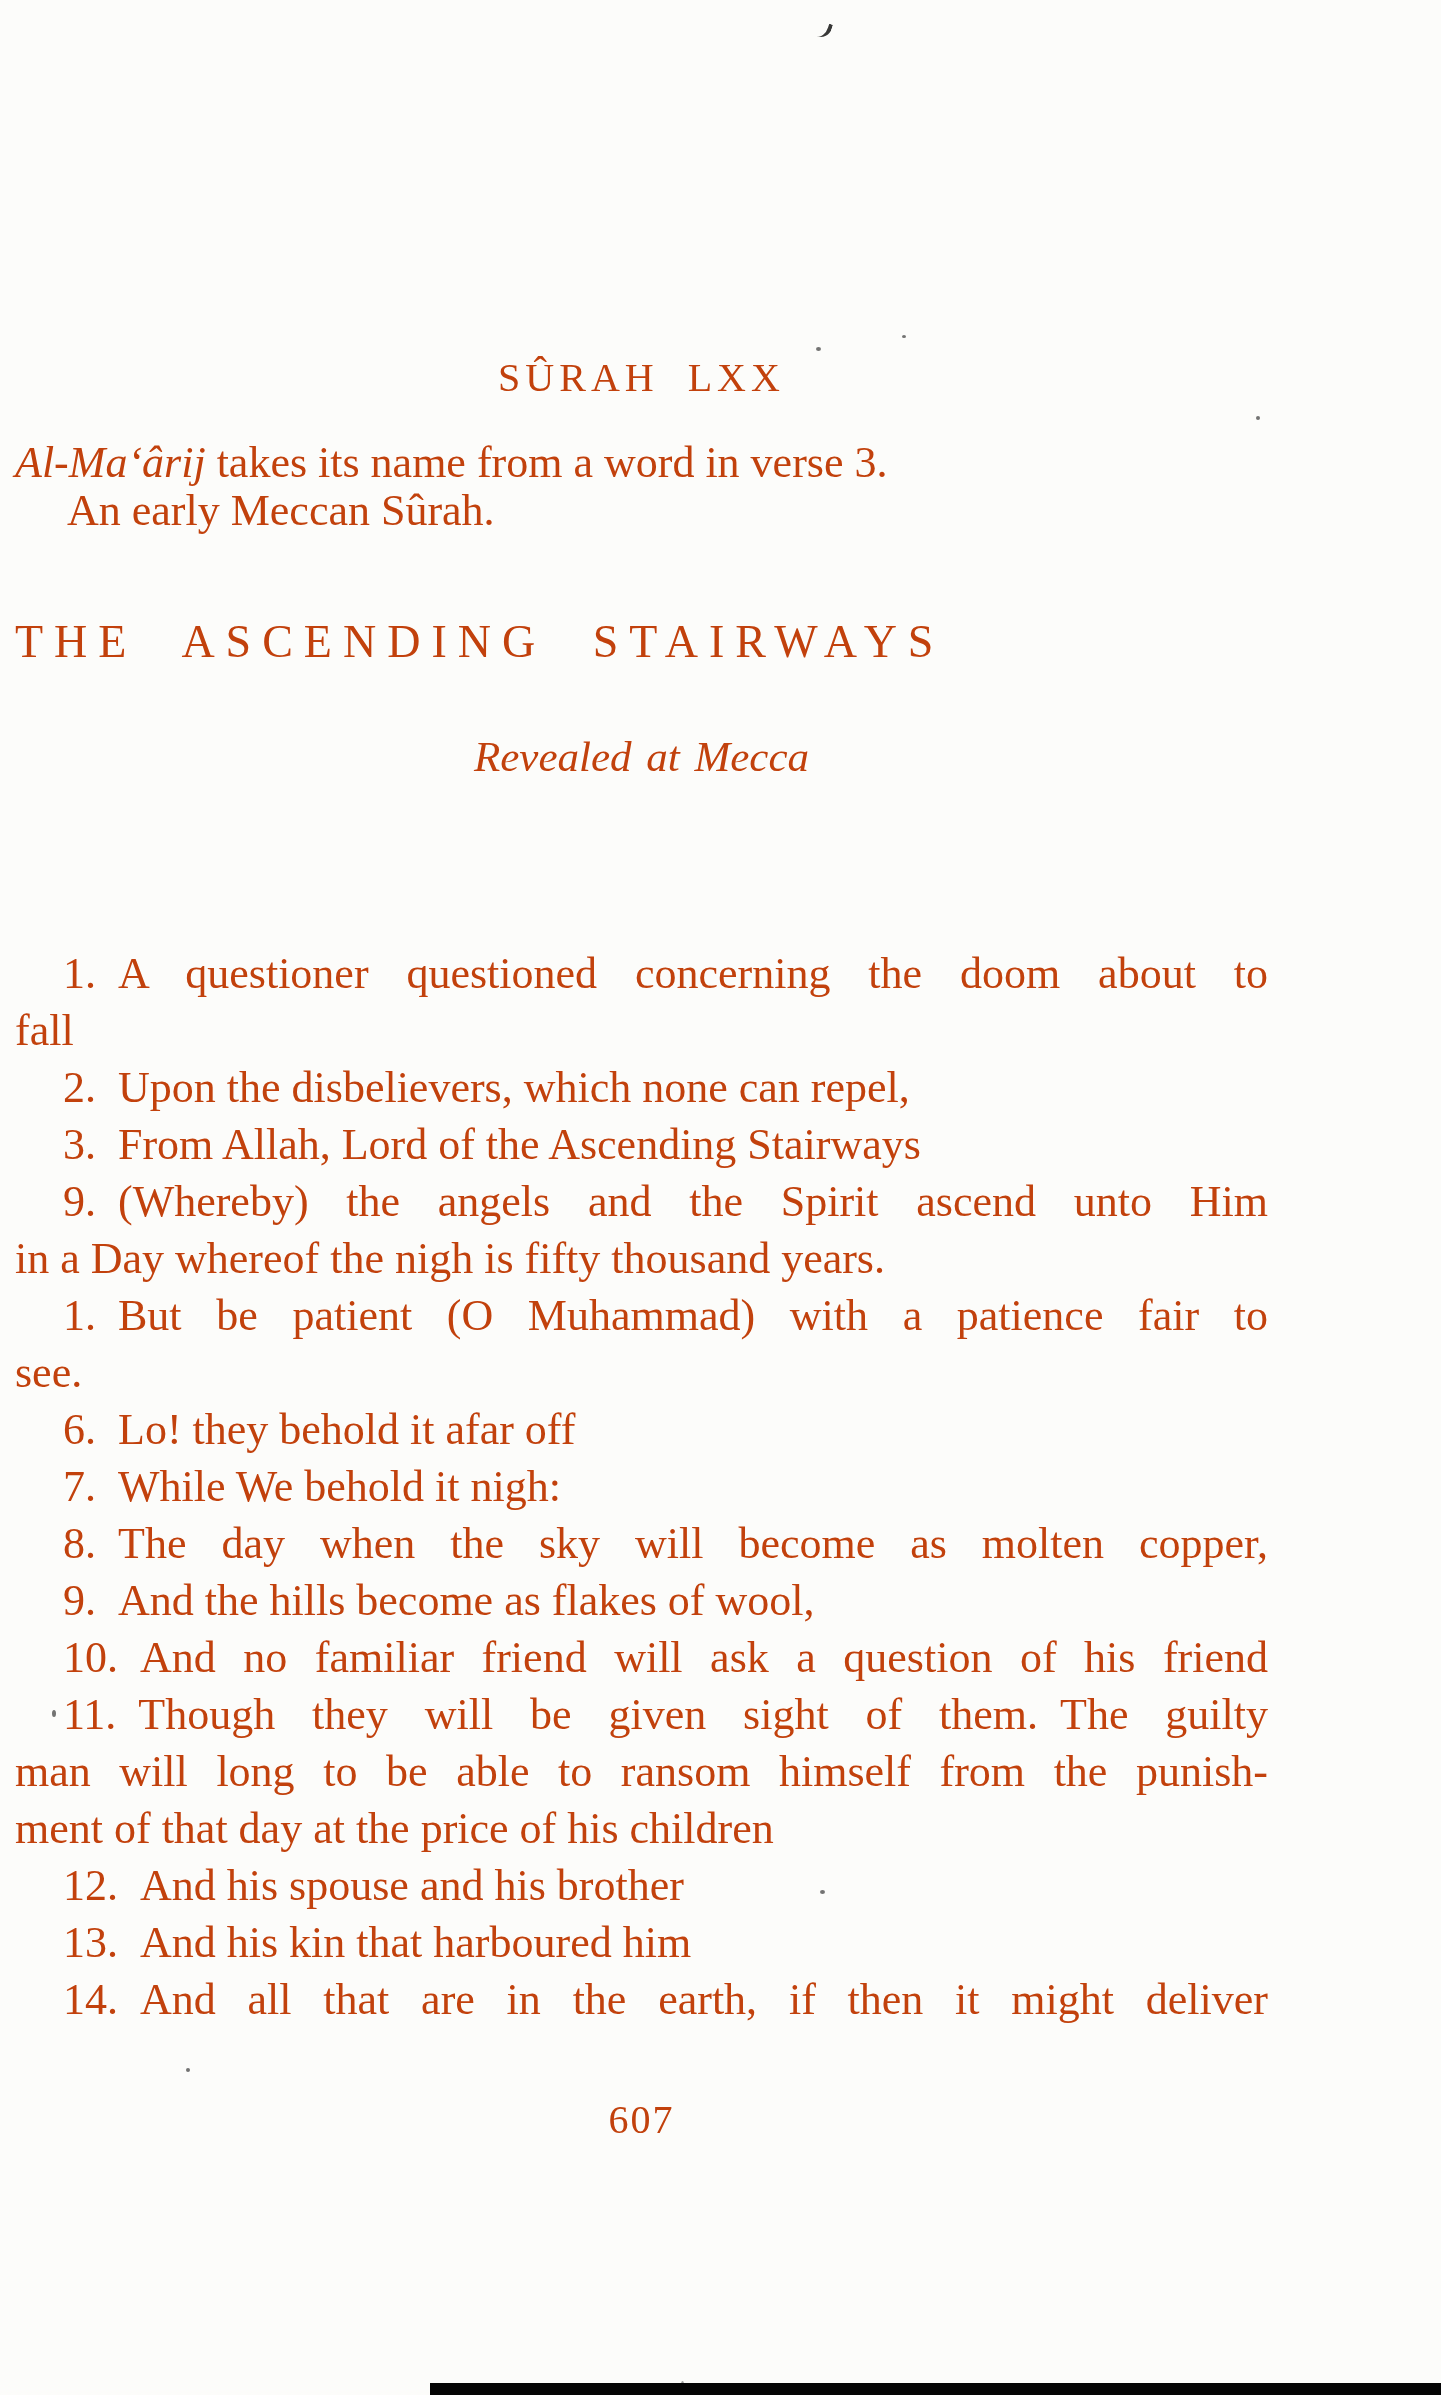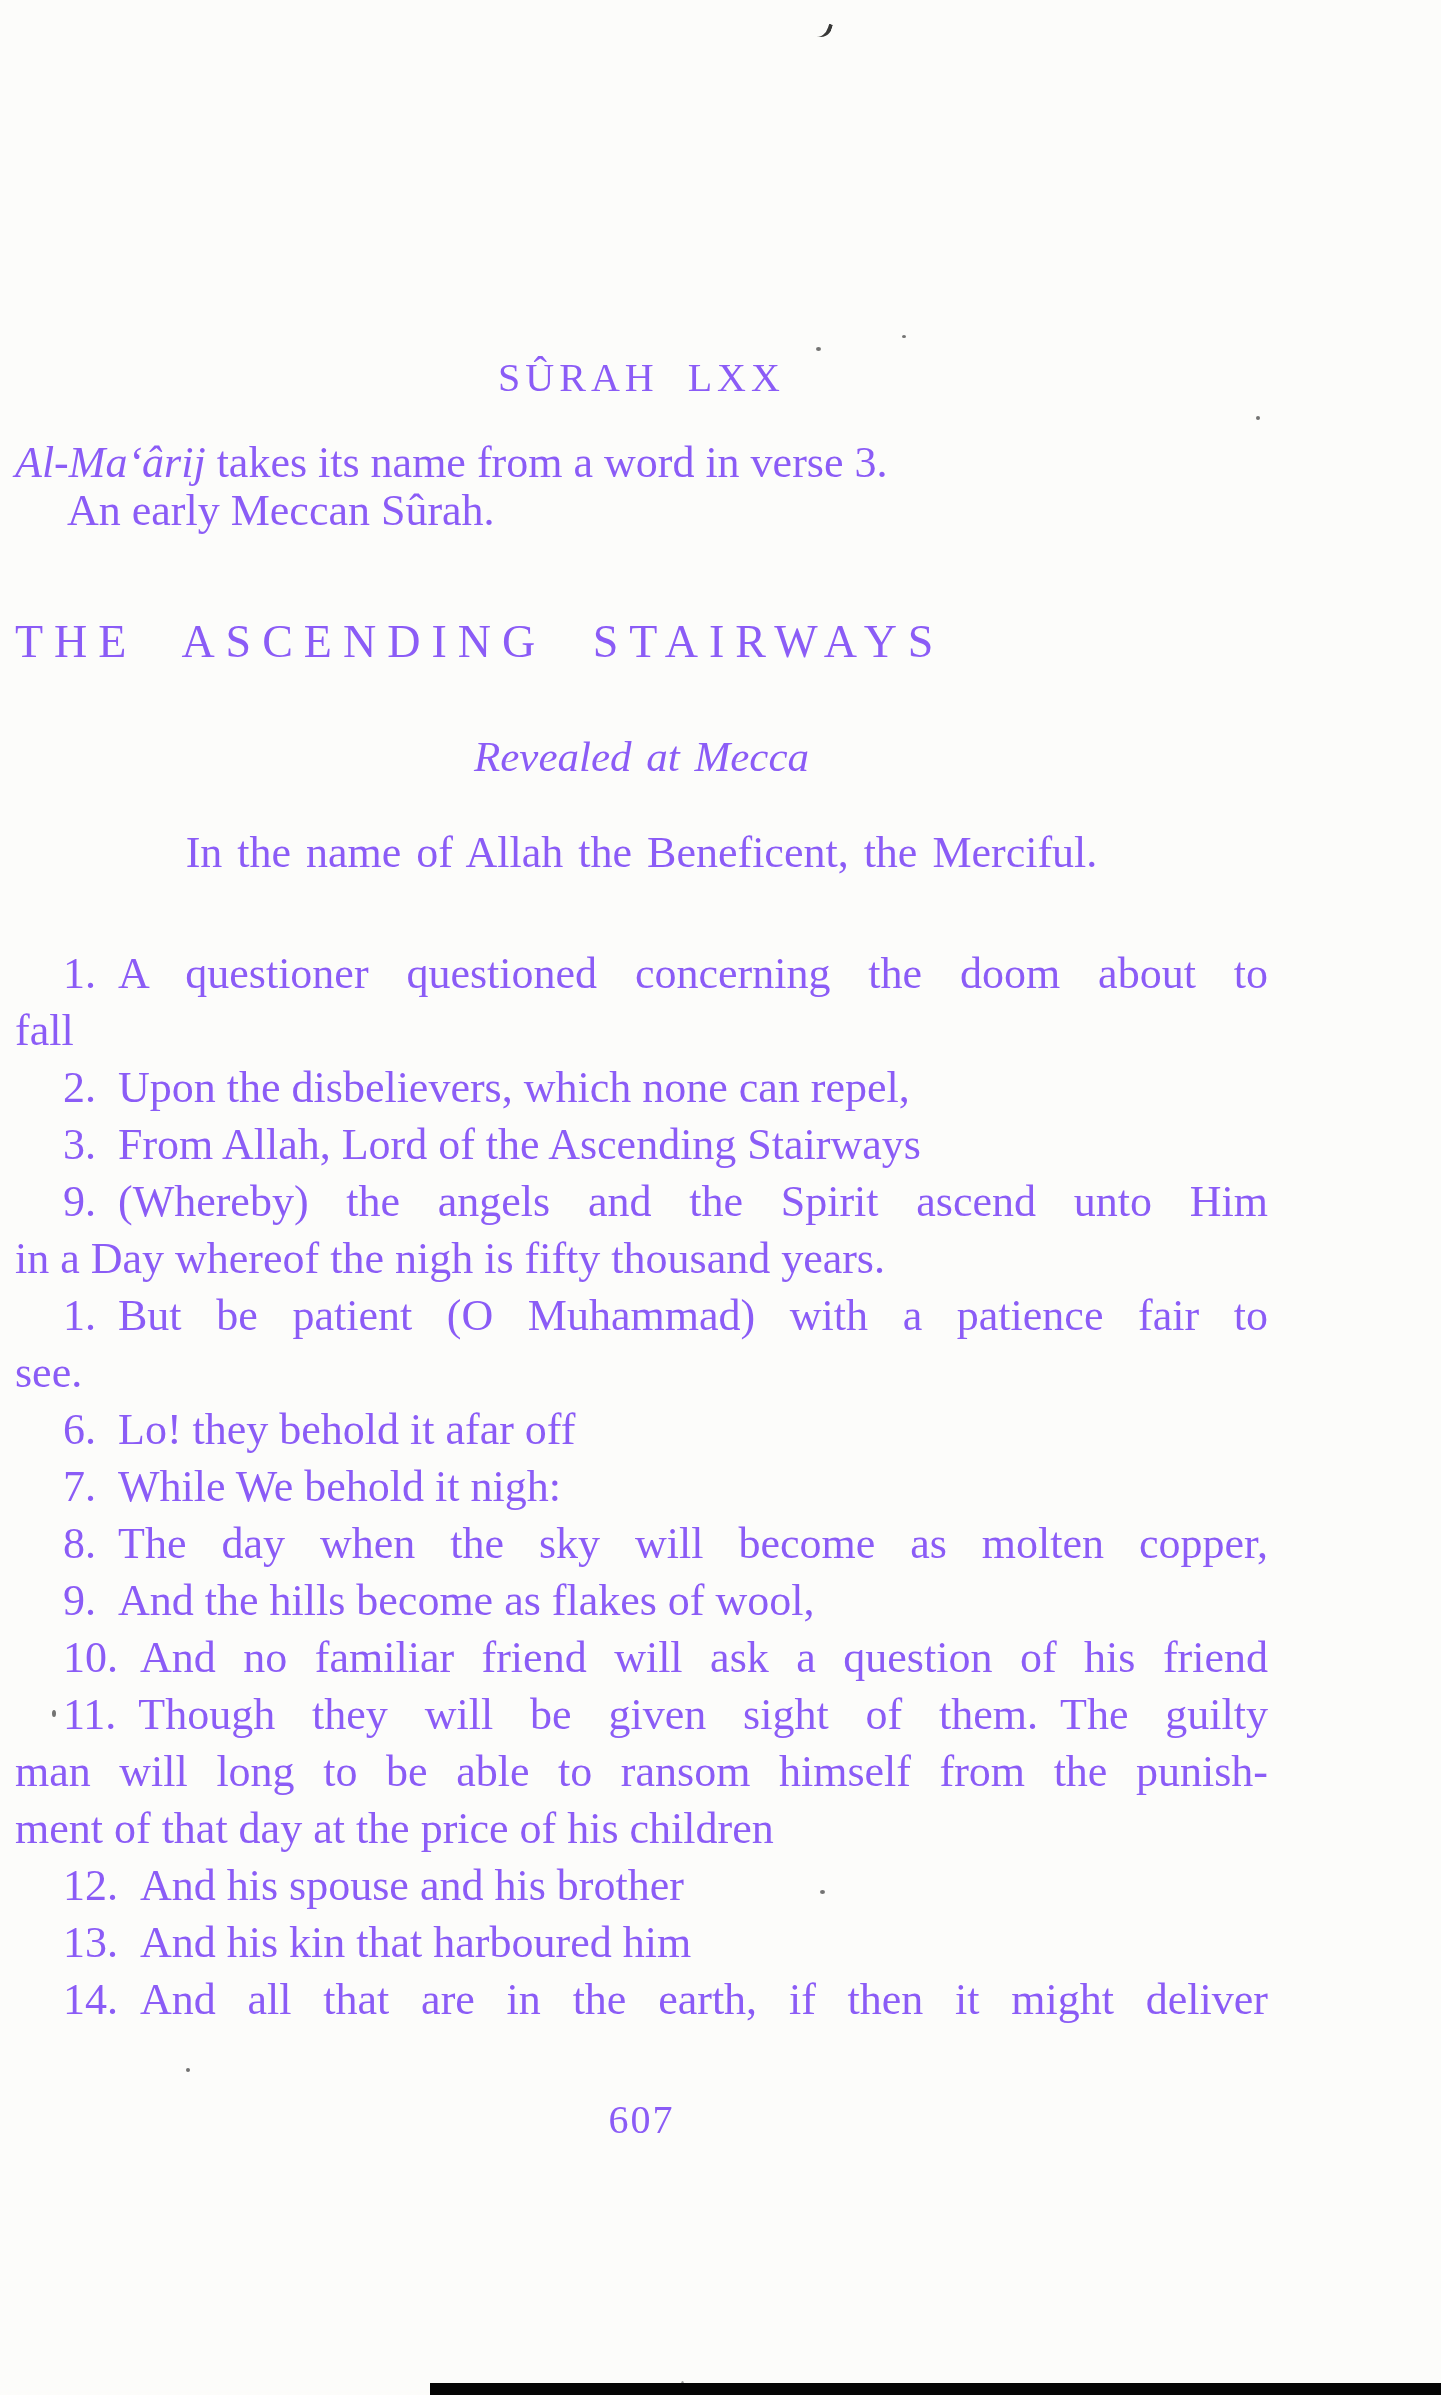--- a/index.html
+++ b/index.html
@@ -1,21 +1,21 @@
 <!DOCTYPE html>
 <html><head>
 <meta charset="utf-8">
 <style>
   html,body{margin:0;padding:0;background:#e8e8e8;}
   .page{
     position:relative;
     width:1441px;height:2395px;
     background:#fcfcfa;
     font-family:"Liberation Serif", serif;
-    color:#8b5cf6;
+    color:#c2410c;
     overflow:hidden;
   }
   .abs{position:absolute;}
   
   .col{left:15px;width:1253px;}
   .header{
     top:358px;font-size:40px;line-height:1;text-align:center;
     letter-spacing:5px;word-spacing:14px;
   }
   .intro{top:439px;font-size:44px;}
@@ -56,21 +56,20 @@
 
   <div class="abs col intro">
     <div class="l l1"><i>Al-Ma‘ârij</i><span> takes its name from a word in verse 3.</span></div>
     <div class="l l2">An early Meccan Sûrah.</div>
   </div>
 
   <div class="abs col title">THE ASCENDING STAIRWAYS</div>
 
   <div class="abs col subtitle">Revealed at Mecca</div>
 
-  <div class="abs col bismillah">In the name of Allah the Beneficent, the Merciful.</div>
 
   <div class="abs col" id="verses">
       <div class="line indent j">1. A questioner questioned concerning the doom about to</div>
       <div class="line">fall</div>
       <div class="line indent">2. Upon the disbelievers, which none can repel,</div>
       <div class="line indent">3. From Allah, Lord of the Ascending Stairways</div>
       <div class="line indent j">9. (Whereby) the angels and the Spirit ascend unto Him</div>
       <div class="line">in a Day whereof the nigh is fifty thousand years.</div>
       <div class="line indent j">1. But be patient (O Muhammad) with a patience fair to</div>
       <div class="line">see.</div>

